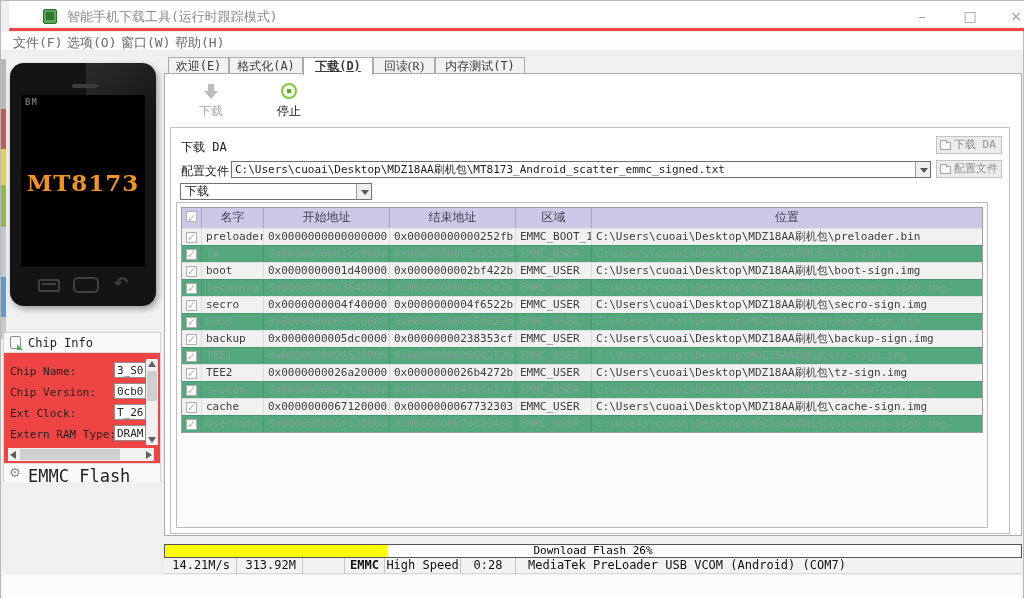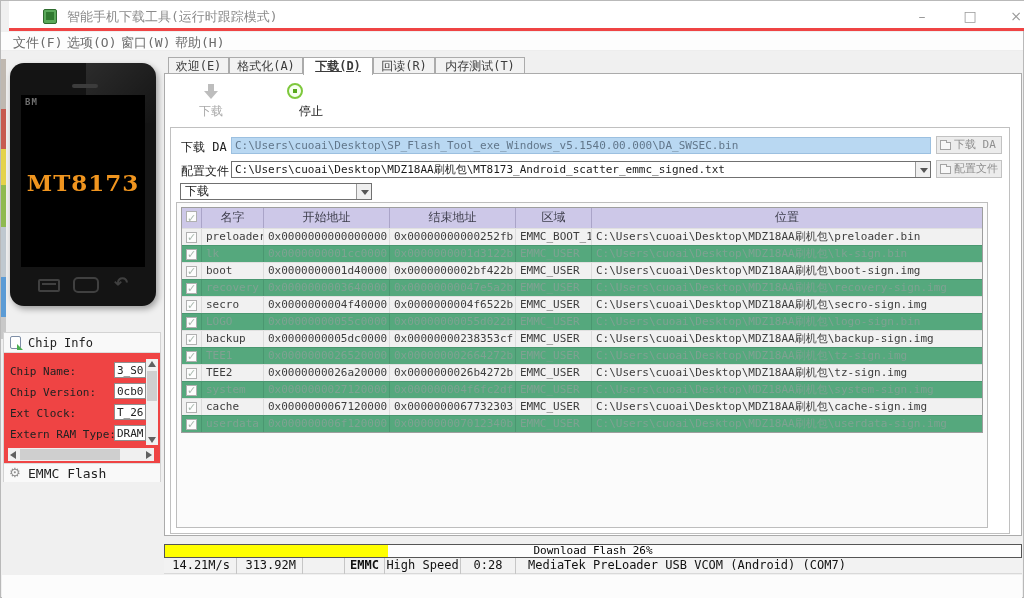--- a/index.html
+++ b/index.html
@@ -53,34 +53,34 @@
   .tri { width:0; height:0; position:absolute; }
   #v-up { left:2px; top:2px; border-left:4px solid transparent; border-right:4px solid transparent; border-bottom:6px solid #606060; }
   #v-dn { left:2px; bottom:2px; border-left:4px solid transparent; border-right:4px solid transparent; border-top:6px solid #606060; }
   #v-thumb { position:absolute; left:1px; top:12px; width:10px; height:30px; background:#cfcfcf; }
   #h-scroll { position:absolute; left:4px; top:115px; width:146px; height:13px; background:#f0f0f0; }
   #h-lt { left:2px; top:3px; border-top:4px solid transparent; border-bottom:4px solid transparent; border-right:6px solid #606060; }
   #h-rt { right:2px; top:3px; border-top:4px solid transparent; border-bottom:4px solid transparent; border-left:6px solid #606060; }
   #h-thumb { position:absolute; left:12px; top:1px; width:100px; height:11px; background:#cfcfcf; }
   #emmc-hdr { position:absolute; left:0; top:130px; width:156px; height:19px; border-top:1px solid #dddddd; background:#f9f9f9; }
   #gear-icon { position:absolute; left:5px; top:1px; color:#8f8f8f; font-size:13px; font-family:"DejaVu Sans",sans-serif; }
-  #emmc-title { position:absolute; left:24px; top:2px; font-size:13px; color:#222; }
+  #emmc-title { position:absolute; left:24px; top:2px; font-size:17px; color:#222; }
 
   
   .tab { position:absolute; top:56px; height:20px; line-height:16px; text-align:center; font-size:12px; color:#3c3c3c; background:#f2f2f2; border:1px solid #ababab; border-bottom:none; }
   #tab-0{left:167px;width:61px;} #tab-1{left:228px;width:74px;} #tab-2{left:302px;width:70px;text-decoration:underline;}
-  #tab-3{left:372px;width:62px;} #tab-4{left:434px;width:90px;}
+  #tab-3{left:372px;width:62px;font-family:Liberation Serif, serif;} #tab-4{left:434px;width:90px;}
   .tab.active { background:#ffffff; height:18px; z-index:5; font-weight:bold; }
 
   
   #panel { left:163px; top:72px; width:858px; height:463px; background:#ffffff; border:1px solid #ababab; }
 
   
   .toolbtn { position:absolute; top:8px; width:56px; height:38px; text-align:center; }
-  #tb-download { left:18px; } #tb-stop { left:102px;text-align:right; }
+  #tb-download { left:18px; } #tb-stop { left:96px; }
   .toolbtn .cap { position:absolute; left:0; bottom:0; width:56px; font-size:12px; }
   #tb-download .cap { color:#a8a8a8; }
   #tb-stop .cap { color:#1a1a1a; }
   #dl-arrow { position:absolute; left:21px; top:2px; width:14px; height:16px; }
   #dl-arrow .stem { position:absolute; left:4px; top:0; width:6px; height:7px; background:#bdbdbd; }
   #dl-arrow .head { position:absolute; left:0; top:7px; width:0; height:0; border-left:7px solid transparent; border-right:7px solid transparent; border-top:8px solid #bdbdbd; }
   #stop-circle { position:absolute; left:20px; top:1px; width:16px; height:16px; border:2px solid #7ec83c; border-radius:50%; background:#f6fff0; }
   #stop-circle:before { content:""; position:absolute; left:4px; top:4px; width:4px; height:4px; background:#58a81e; }
 
   
@@ -217,21 +217,20 @@
         </div>
       <div class="cap">下载</div>
     </div>
     <div id="tb-stop" class="toolbtn">
       <div id="stop-circle"></div>
       <div class="cap">停止</div>
     </div>
 
     <div id="inner">
       <div class="frow-label" style="top:11px;">下载 DA</div>
-      <div id="da-field">C:\Users\cuoai\Desktop\SP_Flash_Tool_exe_Windows_v5.1540.00.000\DA_SWSEC.bin</div>
       <div class="side-btn" id="btn-da">
         <span class="folder-icon"></span>
         <span>下载 DA</span>
       </div>
 
       <div class="frow-label" style="top:35px;">配置文件</div>
       <div id="scatter-combo">
         <span>C:\Users\cuoai\Desktop\MDZ18AA刷机包\MT8173_Android_scatter_emmc_signed.txt</span>
         <span class="combo-arrow"></span>
       </div>

